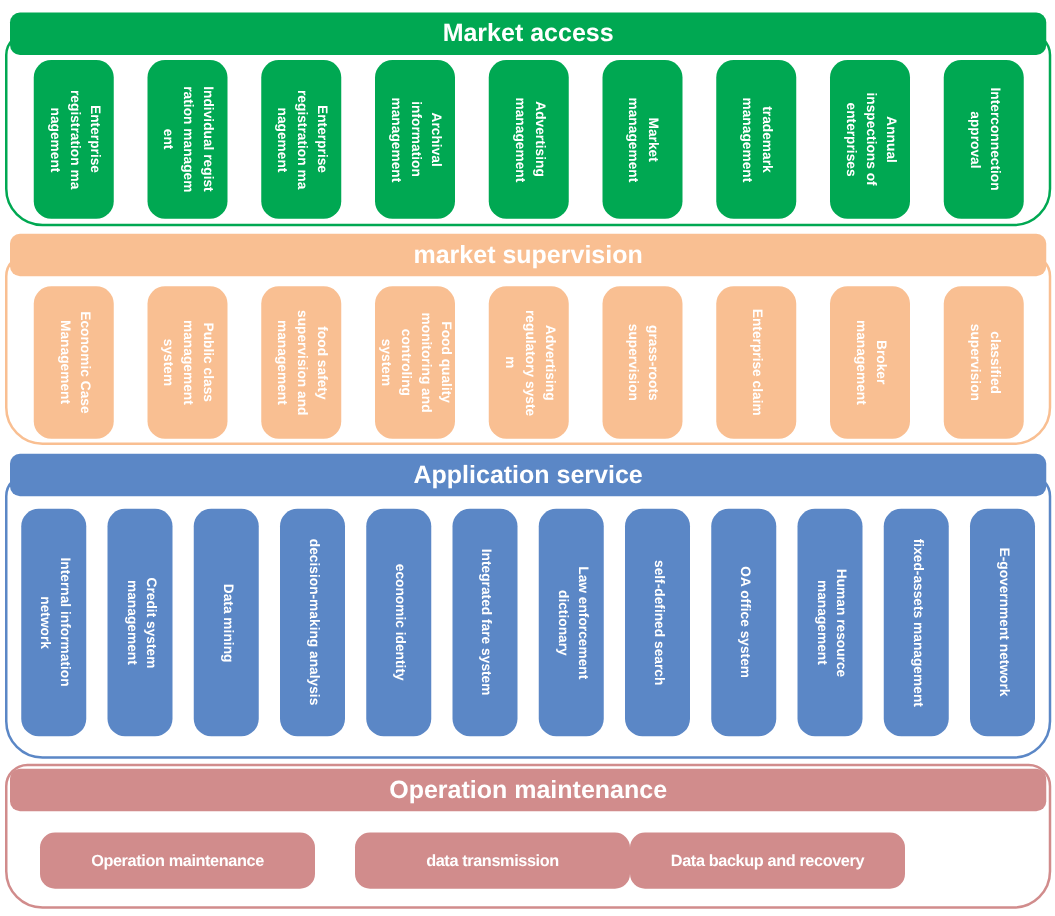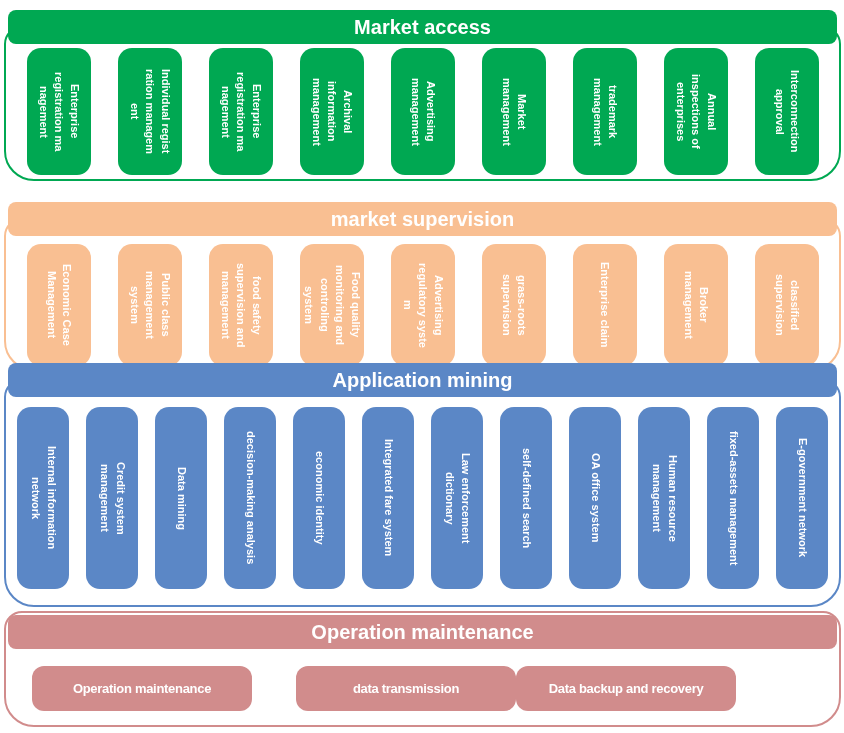--- a/index.html
+++ b/index.html
@@ -30,39 +30,39 @@
   }
   .vlabel {
     writing-mode:vertical-rl; white-space:pre-line; text-align:center;
     font-weight:bold; font-size:11px; line-height:1.45;
   }
   
   #sec-market-access { top:10px; height:171px; }
   #sec-market-access .items { top:38px; height:127px; gap:27px; }
   #sec-market-access .vbox { width:64px; }
 
-  #sec-market-supervision { top:202px; height:169px;border-radius:11px; }
+  #sec-market-supervision { top:187px; height:169px;border-radius:11px; }
   #sec-market-supervision .items { top:42px; height:122px; gap:27px; }
   #sec-market-supervision .vbox { width:64px; }
 
   #sec-application-service { top:363px; height:244px; }
   #sec-application-service .items { top:44px; height:182px; gap:17px; }
   #sec-application-service .vbox { width:52px; }
 
   #sec-operation-maintenance { top:609px; height:118px; }
   #sec-operation-maintenance .frame { top:2px; }
   #sec-operation-maintenance .bar { top:6px; }
   #sec-operation-maintenance .items { top:57px; height:45px; justify-content:flex-start; }
   .hbox {
     background:var(--c); border-radius:12px; color:#ffffff;
     width:220px; display:flex; align-items:center; justify-content:center;
     font-weight:bold; font-size:13px; letter-spacing:-0.3px; flex:0 0 auto;
   }
   .hbox:nth-child(1) { margin-left:28px; }
-  .hbox:nth-child(2) { margin-left:44px; }
+  .hbox:nth-child(2) { margin-left:32px; }
   .hbox:nth-child(3) { }
 </style>
 </head>
 <body>
 
 <div class="layer" id="sec-market-access" style="--c: #00A852;">
   <div class="frame"></div>
   <div class="bar">
     <span>Market access</span>
   </div>
@@ -156,21 +156,21 @@
     <div class="vbox">
         <span class="vlabel">classified
 supervision</span>
       </div>
   </div>
 </div>
 
 <div class="layer" id="sec-application-service" style="--c: #5B87C6;">
   <div class="frame"></div>
   <div class="bar">
-    <span>Application mining</span>
+    <span>Application service</span>
   </div>
   <div class="items">
     <div class="vbox">
         <span class="vlabel">Internal information
 network</span>
       </div>
     <div class="vbox">
         <span class="vlabel">Credit system
 management</span>
       </div>

